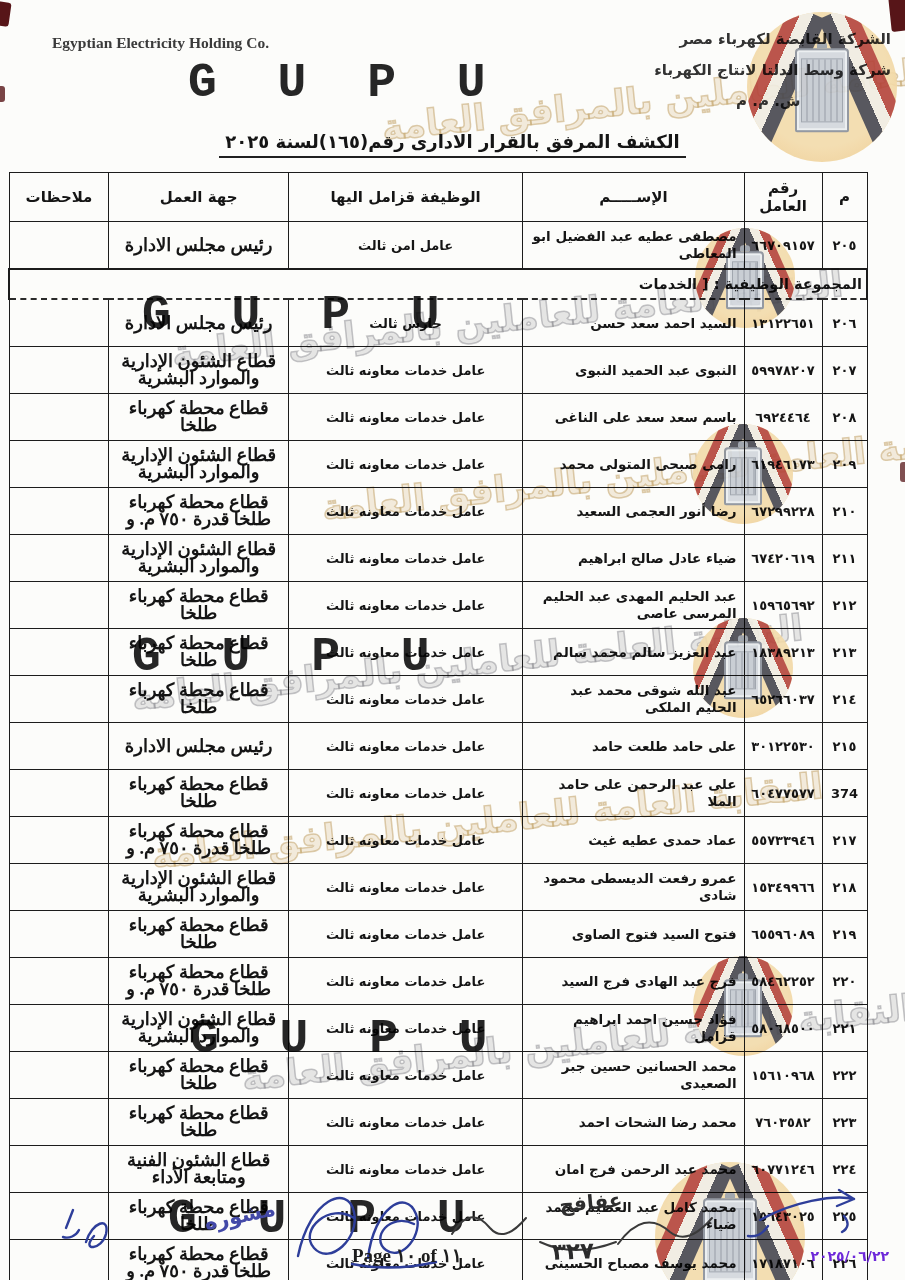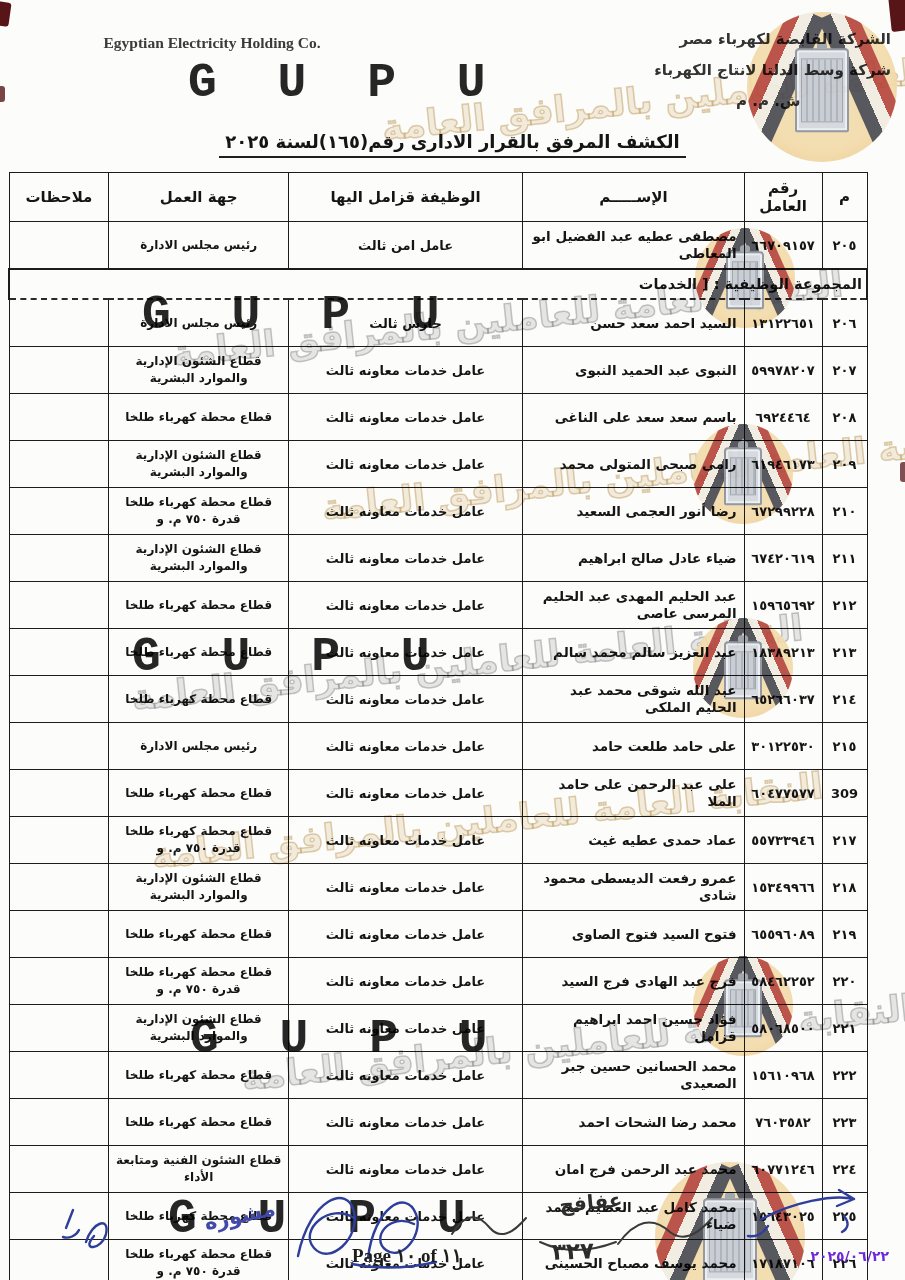--- a/index.html
+++ b/index.html
@@ -42,40 +42,40 @@
     border:1.5px solid #9aa0ab;background:repeating-linear-gradient(to right,#c7ccd5 0 4px,#aab0bb 4px 6px);}
   .stamp .lantern:after{content:"";position:absolute;left:50%;top:-8px;transform:translateX(-50%);
     width:10px;height:6px;background:#9aa0ab;border-radius:3px 3px 0 0;}
   .stamp.big{width:150px;height:150px;}
   .stamp.big .ribbon{width:38px;height:180px;}
   .stamp.big .lantern{width:50px;height:80px;}
 
   
   .en-block{position:absolute;left:52px;top:28px;width:320px;z-index:2;
     font-family:"Liberation Serif",serif;font-weight:700;font-size:15.5px;color:#3b3b3b;
-    text-align:center;line-height:30px;}
+    line-height:30px;}
   .ar-block{position:absolute;right:14px;top:24px;width:265px;z-index:2;direction:rtl;
     text-align:right;font-weight:700;font-size:15px;color:#333;line-height:31px;}
   .ar-block .l3{padding-left:110px;text-align:left;}
   .doc-title{position:absolute;top:131px;left:0;width:100%;text-align:center;z-index:6;}
   .doc-title span{display:inline-block;direction:rtl;font-weight:700;font-size:18px;
     border-bottom:2.5px solid #202020;padding:0 6px 4px 6px;color:#151515;}
 
   
   .data-table{
     position:absolute;left:8px;top:172px;width:860px;z-index:3;
     border-collapse:collapse;direction:rtl;background:transparent;
     font-size:13px;font-weight:700;color:#151515;
   }
   .data-table th,.data-table td{border:1.8px solid #1c1c1c;padding:2px 5px;background:transparent;}
   .data-table th{height:44px;font-size:15px;}
   .data-table td{height:42px;line-height:17px;text-align:center;}
   .data-table td.c-name{text-align:right;padding-right:7px;font-size:13.5px;}
   .data-table td.c-id{font-size:13px;letter-spacing:1px;}
-  .data-table td.c-dept{font-size:12px;}
+  .data-table td.c-dept{font-size:18px;font-family:Liberation Serif, serif;}
   .data-table tr.group-row td{
     height:24px;font-size:14.5px;text-align:right;padding-right:4px;
     border:2px solid #1c1c1c;border-bottom:2px dashed #2a2a2a;
   }
 
   
   .sig-svg{position:absolute;left:0;top:1168px;z-index:6;}
   .f-sys{position:absolute;left:28px;top:1244px;width:310px;z-index:6;direction:rtl;
     text-align:center;font-weight:700;font-size:13px;color:#222;}
   .f-page{position:absolute;left:352px;top:1244px;z-index:6;direction:ltr;
@@ -259,21 +259,21 @@
         </tr>
         <tr>
           <td>٢١٥</td>
           <td class="c-id">٣٠١٢٢٥٣٠</td>
           <td class="c-name">على حامد طلعت حامد</td>
           <td>عامل خدمات معاونه ثالث</td>
           <td class="c-dept">رئيس مجلس الادارة</td>
           <td></td>
         </tr>
         <tr>
-          <td>309</td>
+          <td>374</td>
           <td class="c-id">٦٠٤٧٧٥٧٧</td>
           <td class="c-name">على عبد الرحمن على حامد الملا</td>
           <td>عامل خدمات معاونه ثالث</td>
           <td class="c-dept">قطاع محطة كهرباء طلخا</td>
           <td></td>
         </tr>
         <tr>
           <td>٢١٧</td>
           <td class="c-id">٥٥٧٣٣٩٤٦</td>
           <td class="c-name">عماد حمدى عطيه غيث</td>

